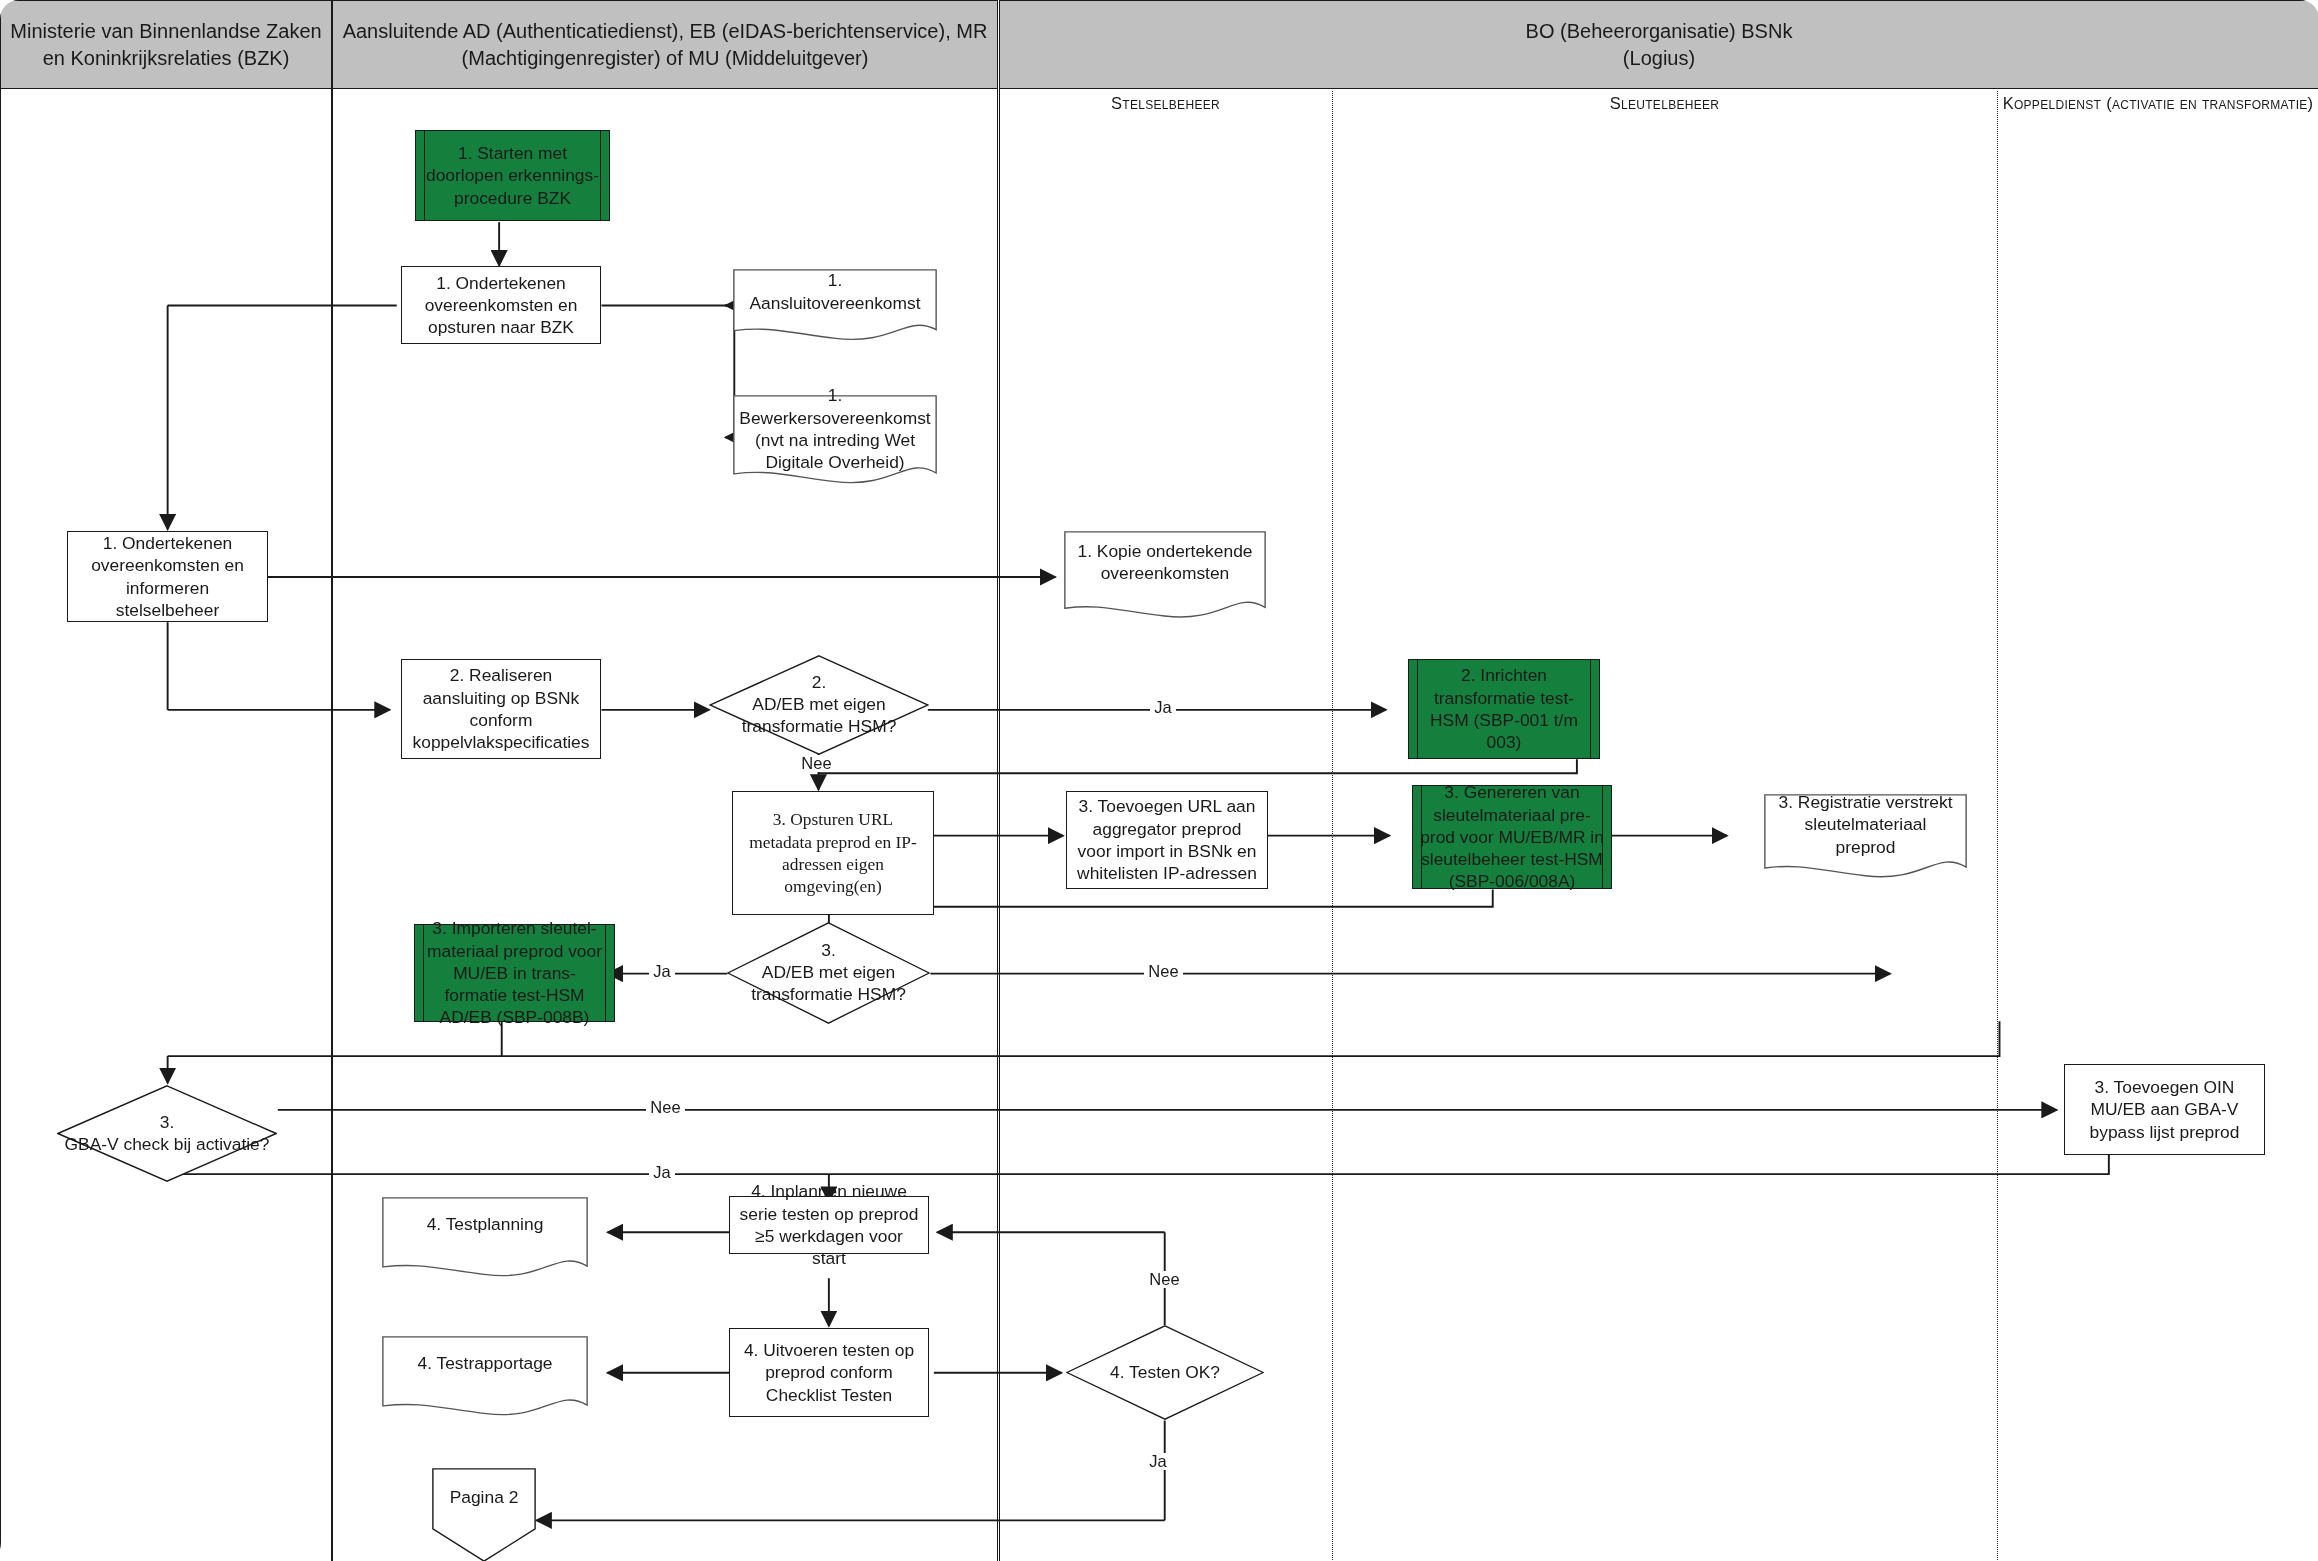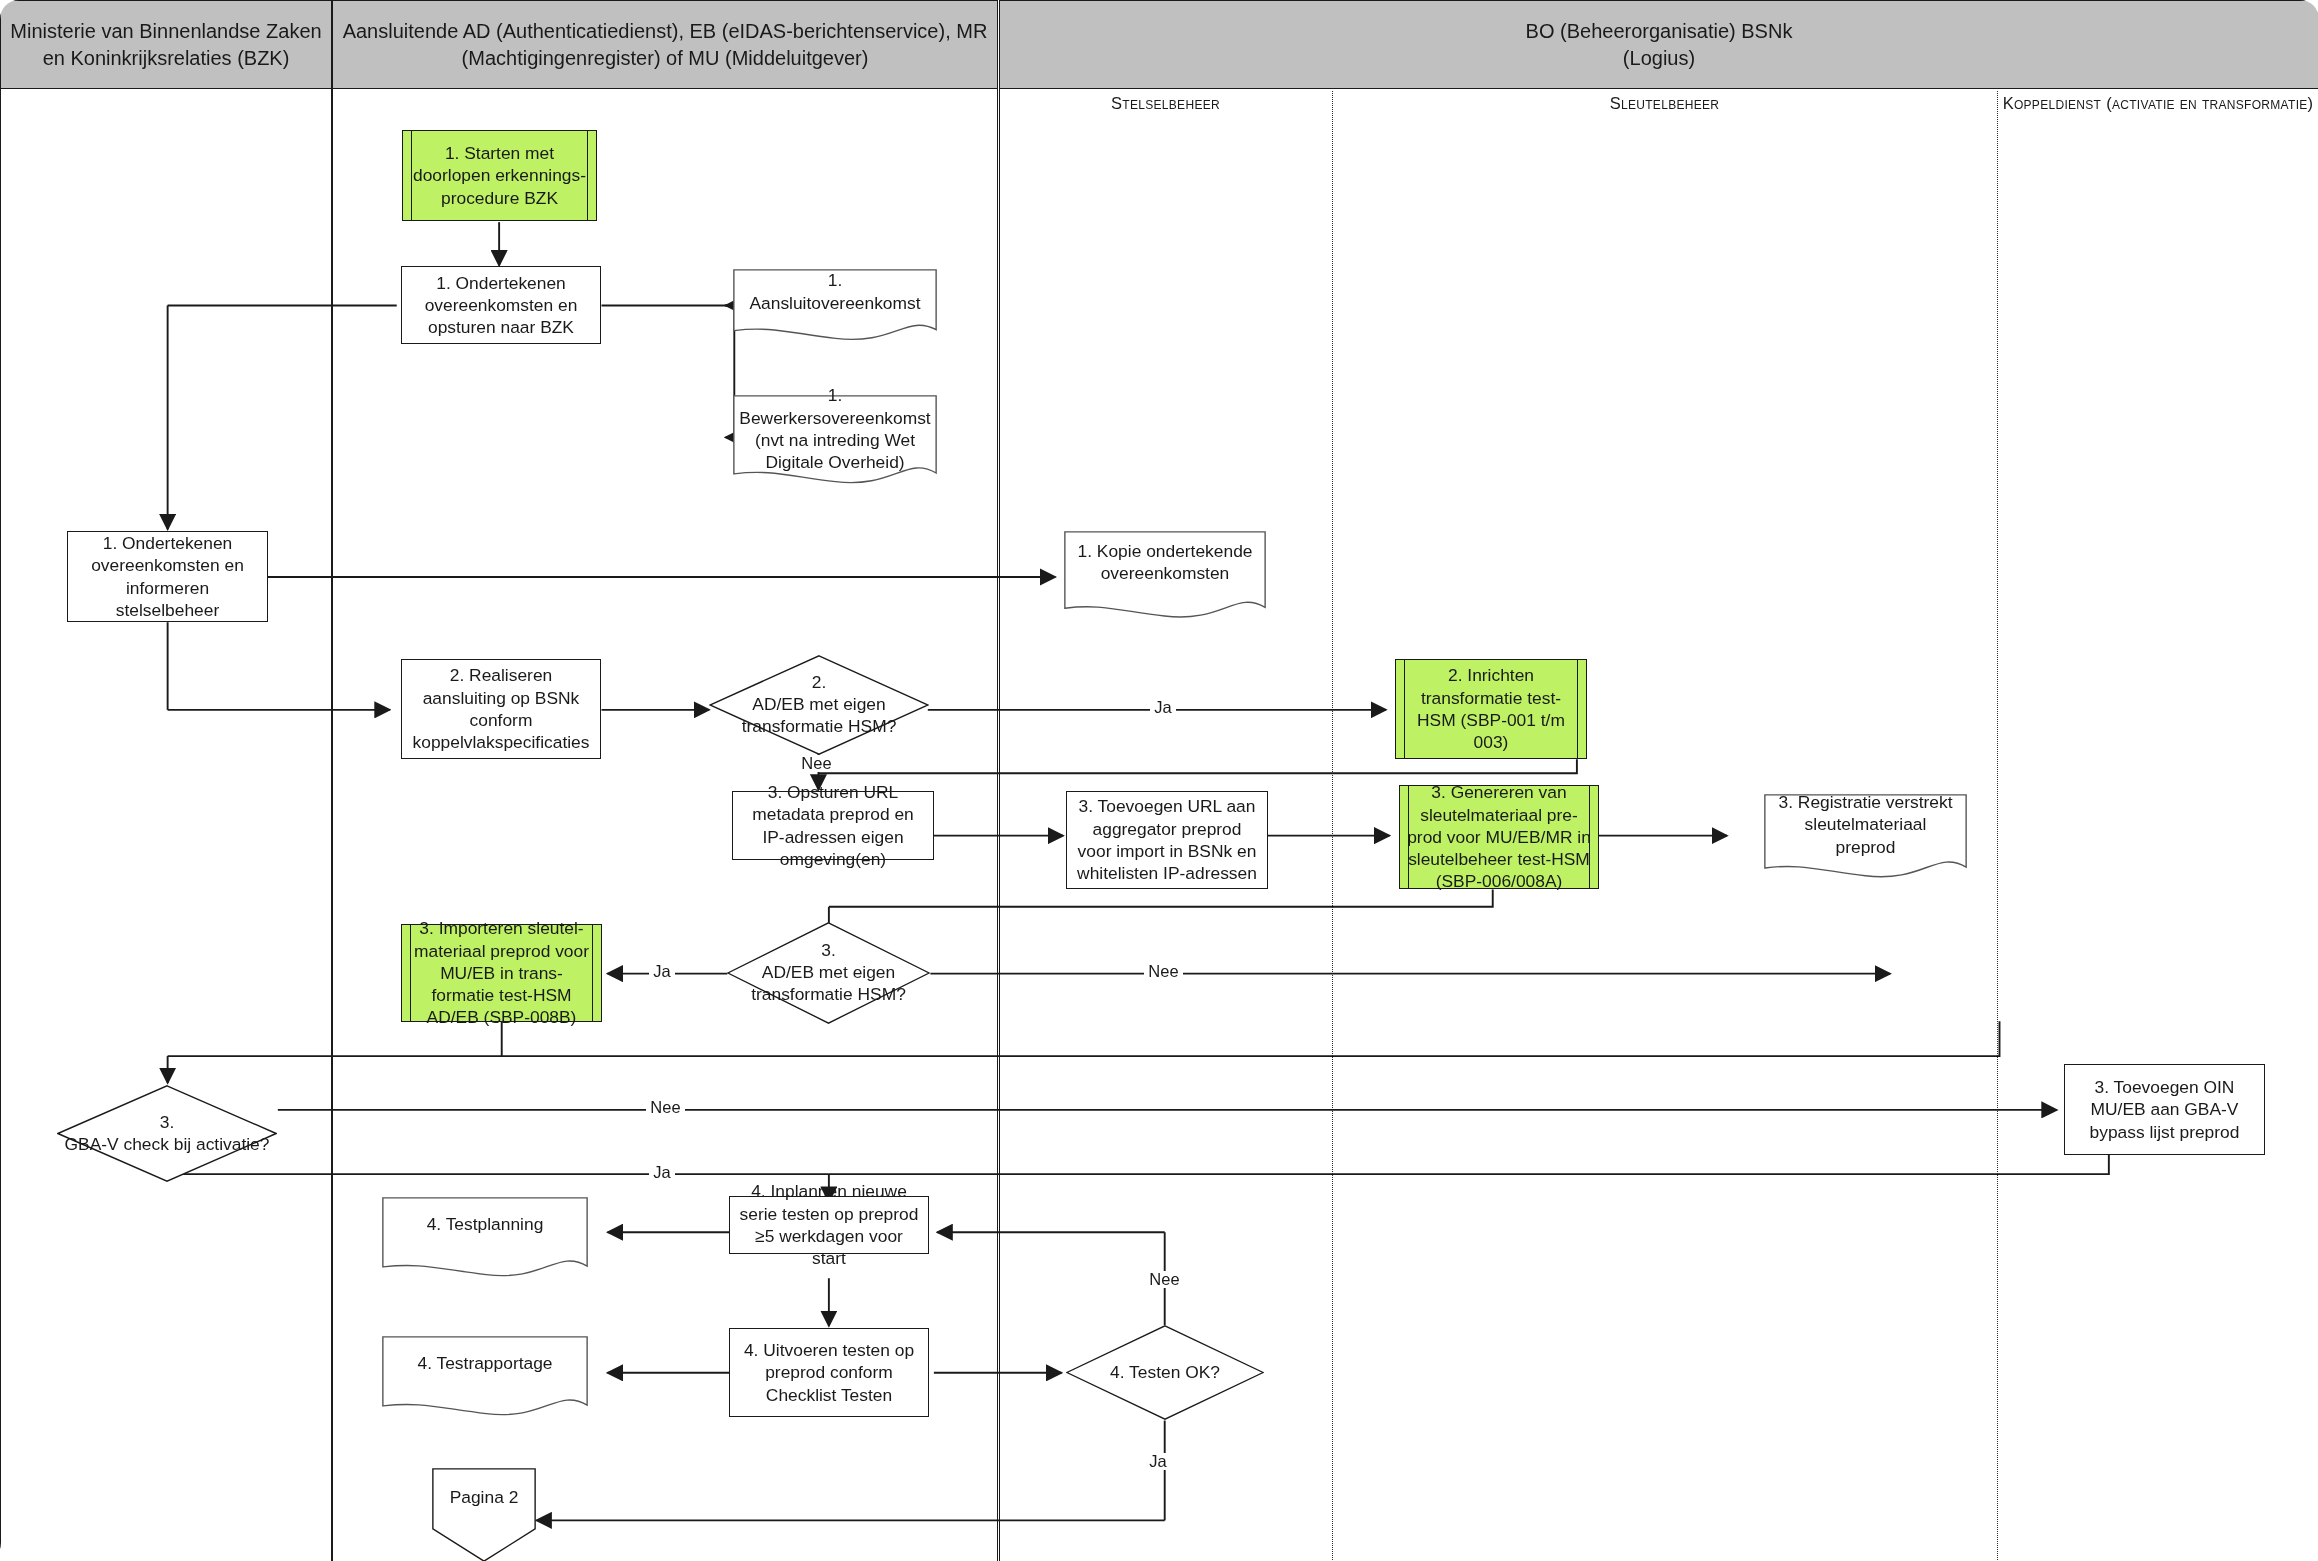--- a/index.html
+++ b/index.html
@@ -14,21 +14,21 @@
     border-bottom:1.7px solid #1a1a1a;box-sizing:border-box;}
   .sublane-div{position:absolute;border-left:1.7px dotted #2a2a2a;}
   .sublane-title{position:absolute;text-align:center;font-size:16.5px;
     font-variant:small-caps;letter-spacing:0.3px;color:#1a1a1a;}
 
   
   .node{position:absolute;box-sizing:border-box;display:flex;align-items:center;
     justify-content:center;text-align:center;font-size:17.4px;line-height:1.28;
     color:#1a1a1a;padding:3.5px 7px;}
   .proc{border:1.3px solid #1a1a1a;background:#fff;}
-  .subproc{border:1.3px solid #1a1a1a;background:#bef264;}
+  .subproc{border:1.3px solid #1a1a1a;background:#15803d;margin-left:13px;}
   .subproc::before,.subproc::after{content:"";position:absolute;top:0;bottom:0;
     width:0;border-left:1.3px solid #1a1a1a;}
   .subproc::before{left:7.8px;}
   .subproc::after{right:7.8px;}
 
   .doc{position:absolute;}
   .doc .dtext{position:absolute;left:0;right:0;top:0;display:flex;align-items:center;
     justify-content:center;text-align:center;font-size:17.4px;line-height:1.28;
     padding:0 8.7px;box-sizing:border-box;color:#1a1a1a;}
   .doc svg{position:absolute;inset:0;width:100%;height:100%;}
@@ -287,21 +287,21 @@
     <div class="dtext" style="flex-direction:column;">
       <span>2.</span>
       <span>AD/EB met eigen transformatie HSM?</span>
     </div>
   </div>
 
   <div class="node subproc" style="left:1395px;top:659px;width:192px;height:100px;">
     <span>2. Inrichten transformatie test-HSM (SBP-001 t/m 003)</span>
   </div>
 
-  <div class="node proc" style="left:732px;top:791px;width:202px;height:69px;">
+  <div class="node proc" style="left:732px;top:791px;width:202px;height:124px;font-family:Liberation Serif, serif;">
     <span>3. Opsturen URL metadata preprod en IP-adressen eigen omgeving(en)</span>
   </div>
 
   <div class="node proc" style="left:1066px;top:791px;width:202px;height:98px;">
     <span>3. Toevoegen URL aan aggregator preprod voor import in BSNk en whitelisten IP-adressen</span>
   </div>
 
   <div class="node subproc" style="left:1399px;top:785px;width:200px;height:104px;">
     <span>3. Genereren van sleutelmateriaal pre-prod voor MU/EB/MR in sleutelbeheer test-HSM (SBP-006/008A)</span>
   </div>

